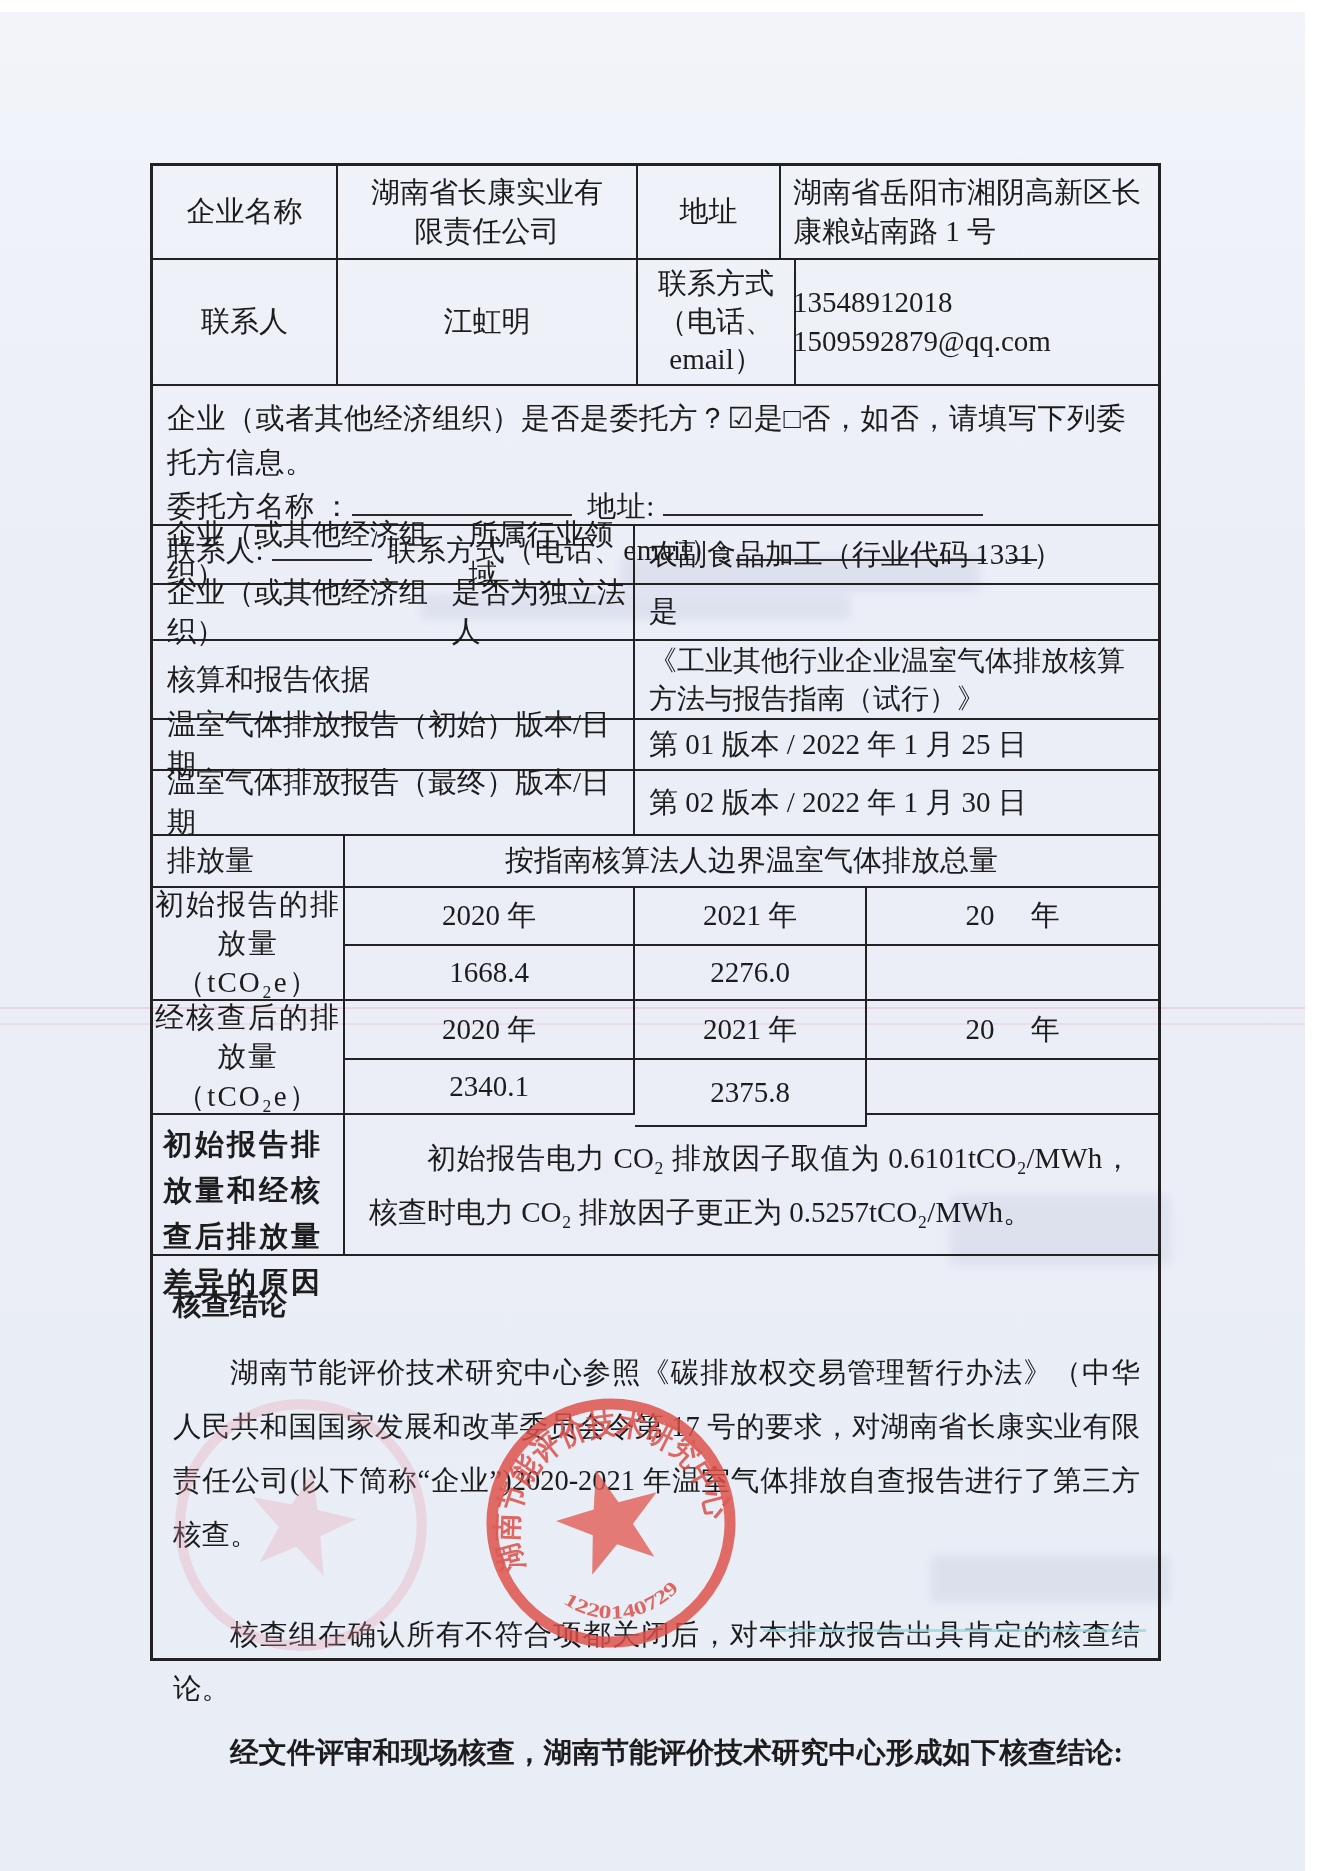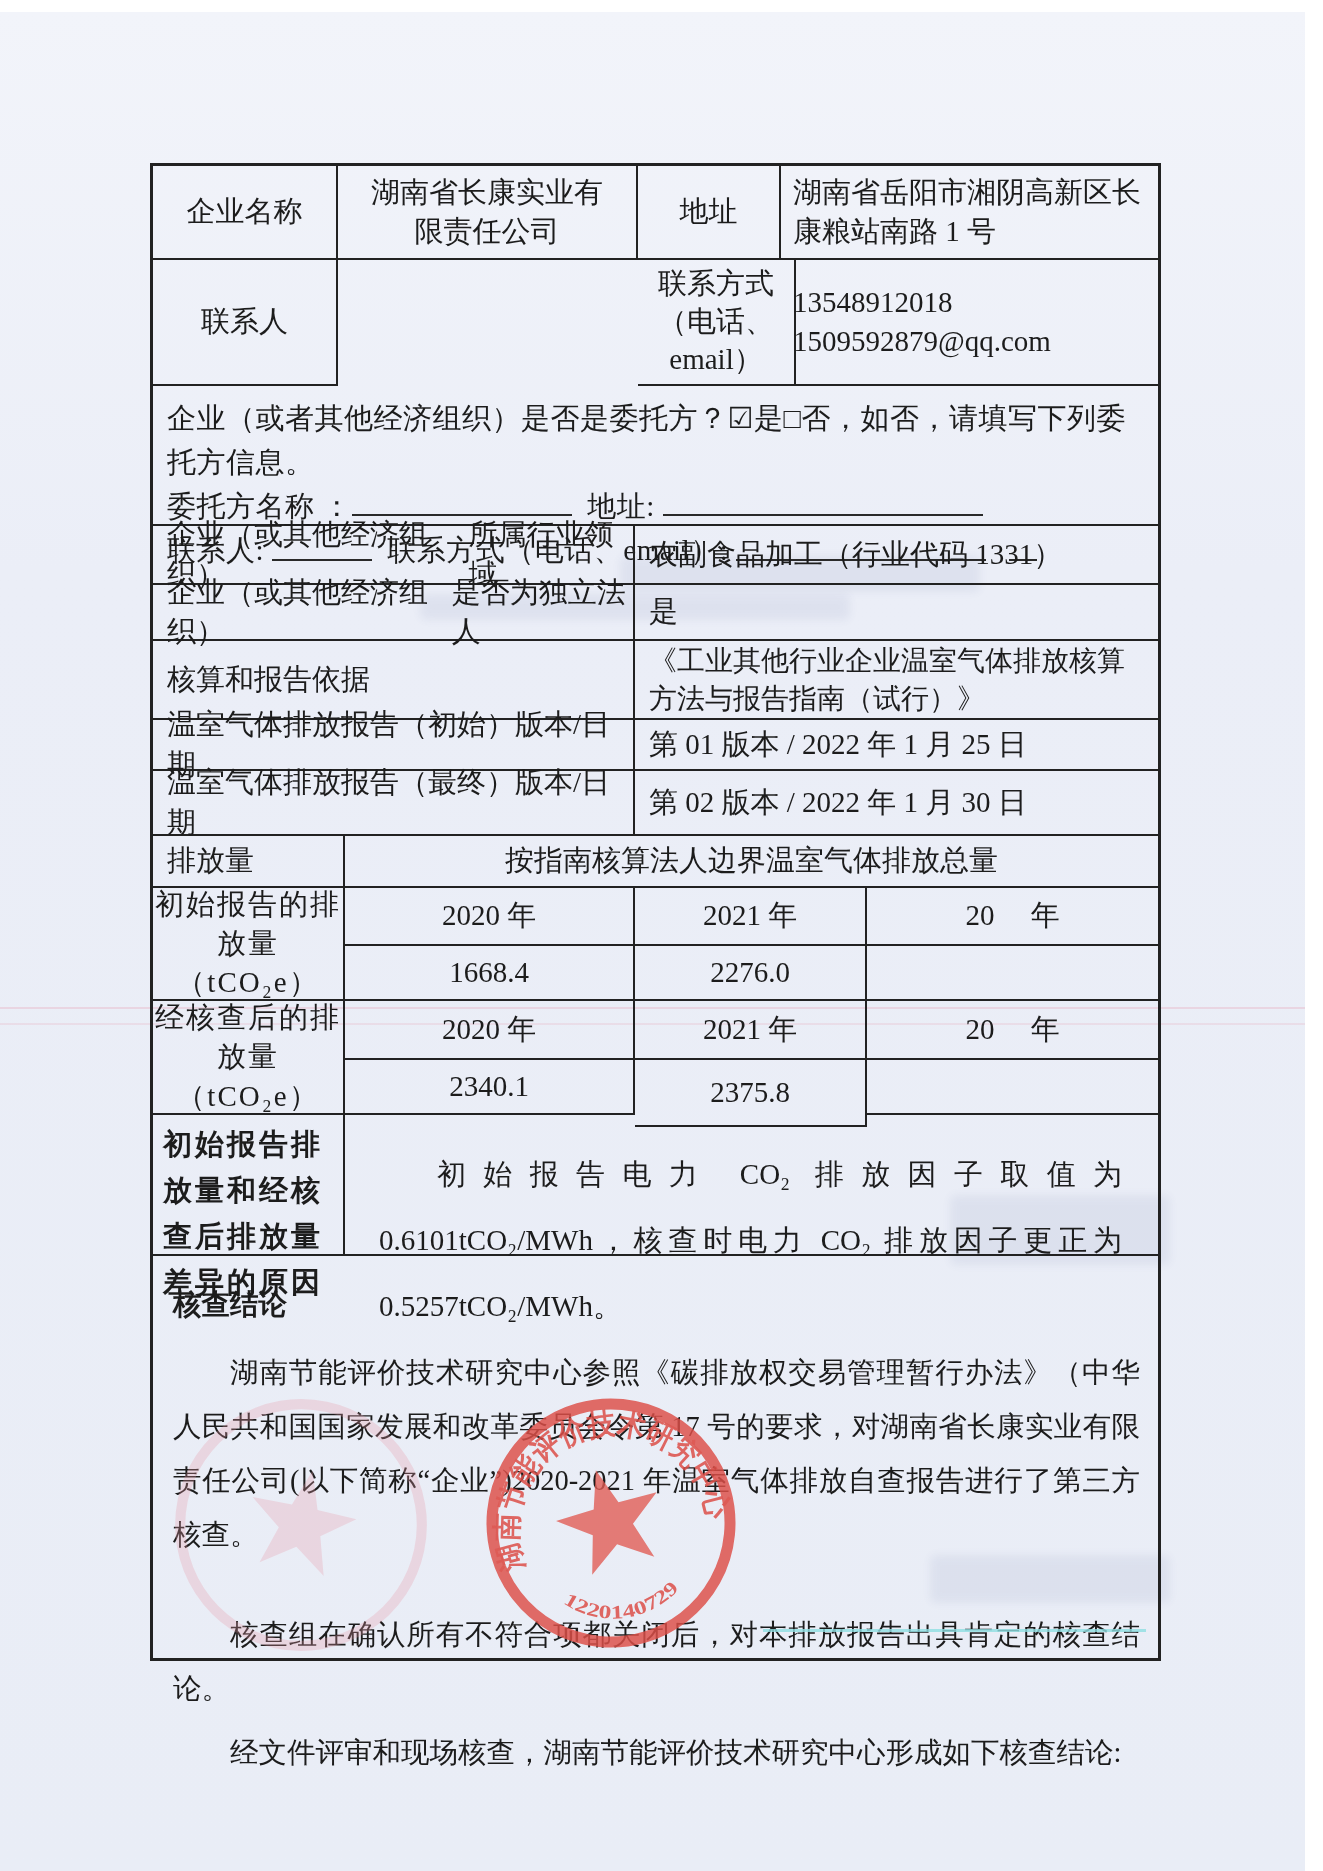--- a/index.html
+++ b/index.html
@@ -21,21 +21,21 @@
   .lab{font-weight:normal;}
   .padl{padding-left:14px;}
   .col{flex-direction:column;justify-content:center;}
   .blank{display:inline-block;border-bottom:2px solid #2a2a2a;height:1.05em;vertical-align:baseline;}
   .deleg{font-size:29px;line-height:44px;padding:10px 6px 0 14px;letter-spacing:.5px;}
   .diff-label{font-weight:bold;letter-spacing:3px;padding:6px 6px 6px 10px;line-height:46px;}
   .concl{flex-direction:column;align-items:stretch;justify-content:flex-start;padding:22px 18px 0 20px;}
   .concl p{margin:0;font-size:28.5px;line-height:54px;text-align:justify;text-indent:2em;}
   .concl .h{font-weight:bold;text-indent:0;margin-bottom:14px;}
   .concl .p2{margin-top:46px;}
-  .concl .p3{margin-top:10px;}
+  .concl .p3{margin-top:10px;font-weight:bold;}
   .cyan-line{position:absolute;left:763px;top:1629px;width:383px;height:3px;background:#8fdfe2;opacity:.8;}
   .stamp{position:absolute;left:480px;top:1392px;width:262px;height:262px;transform:rotate(-16deg);opacity:.92;}
   .ghost-stamp{position:absolute;left:168px;top:1392px;width:266px;height:266px;transform:rotate(12deg);opacity:.28;}
 </style>
 </head>
 <body>
 
 <div class="page">
   <div class="paper"></div>
 
@@ -56,20 +56,23 @@
       </div>
     <div class="c center lab" style="left:485px;top:0;width:143px;height:94px">
         <span>地址</span>
       </div>
     <div class="c nr" style="left:628px;top:0;width:377px;height:94px;padding:0 14px 0 12px">
         <span>湖南省岳阳市湘阴高新区长康粮站南路 1 号</span>
       </div>
 
     <div class="c center lab" style="left:0;top:94px;width:185px;height:126px">
         <span>联系人</span>
+      </div>
+    <div class="c center" style="left:185px;top:94px;width:300px;height:126px">
+        <span>江虹明</span>
       </div>
     <div class="c center lab col" style="left:485px;top:94px;width:158px;height:126px;line-height:1.3">
       <span>联系方式</span>
         <span>（电话、</span>
         <span>email）</span>
     </div>
     <div class="c col nr" style="left:628px;top:94px;width:377px;height:126px;align-items:flex-start;padding-left:12px">
       <span>13548912018</span>
       <span>1509592879@qq.com</span>
     </div>
@@ -176,21 +179,21 @@
         <span>2375.8</span>
       </div>
     <div class="c center nr" style="left:714px;top:894px;width:291px;height:55px">
         <span></span>
       </div>
 
     <div class="c diff-label" style="left:0;top:949px;width:192px;height:141px;align-items:flex-start">
         <span>初始报告排放量和经核查后排放量差异的原因</span>
       </div>
     <div class="c nr" style="left:192px;top:949px;width:813px;height:141px;align-items:flex-start;padding:10px 20px 0 18px">
-      <p style="margin:16px;text-indent:2em;line-height:66px;text-align:justify">初始报告电力 CO₂ 排放因子取值为 0.6101tCO₂/MWh，核查时电力 CO₂ 排放因子更正为 0.5257tCO₂/MWh。</p>
+      <p style="margin:6px;text-indent:2em;line-height:54px;text-align:justify">初始报告电力 CO₂ 排放因子取值为 0.6101tCO₂/MWh，核查时电力 CO₂ 排放因子更正为 0.5257tCO₂/MWh。</p>
     </div>
 
     <div class="c concl nr nb" style="left:0;top:1090px;width:1005px;height:402px">
       <p class="h">核查结论</p>
       <p>湖南节能评价技术研究中心参照《碳排放权交易管理暂行办法》（中华人民共和国国家发展和改革委员会令第 17 号的要求，对湖南省长康实业有限责任公司(以下简称“企业”)2020-2021 年温室气体排放自查报告进行了第三方核查。</p>
       <p class="p2">核查组在确认所有不符合项都关闭后，对本排放报告出具肯定的核查结论。</p>
       <p class="p3">经文件评审和现场核查，湖南节能评价技术研究中心形成如下核查结论:</p>
     </div>
   </div>
 

